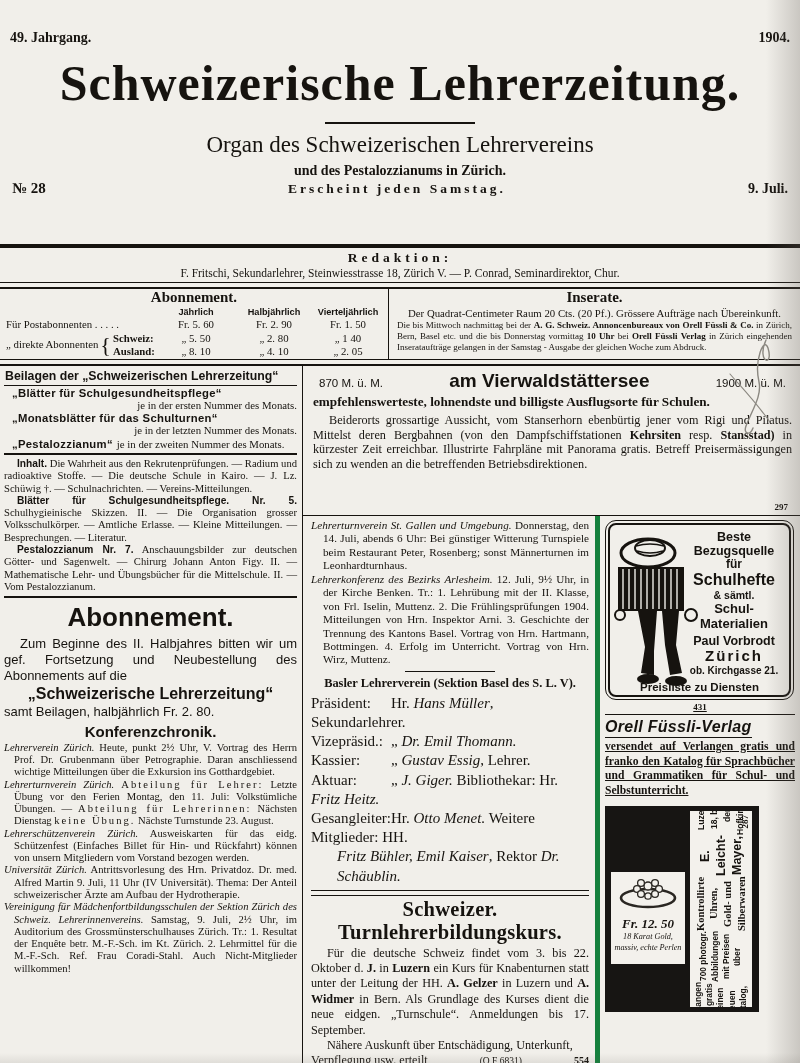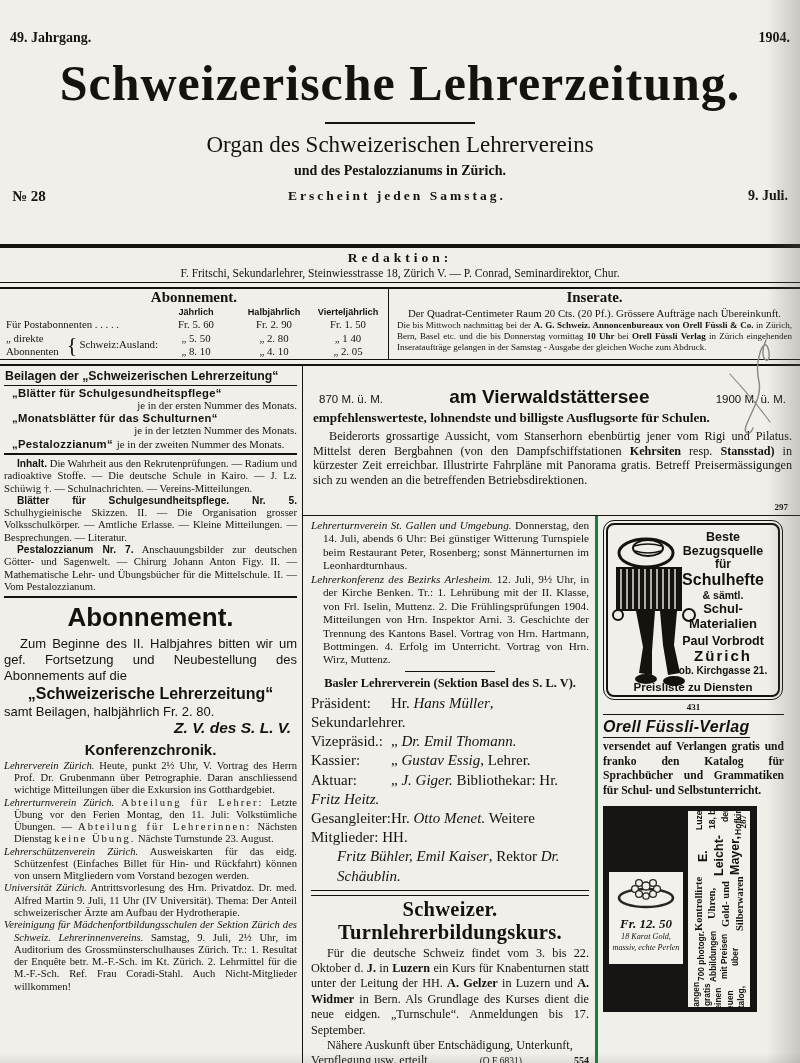--- a/index.html
+++ b/index.html
@@ -11,39 +11,39 @@
   .bottom-shade{position:absolute;left:0;right:0;bottom:0;height:10px;z-index:9;
     background:linear-gradient(to bottom,rgba(100,95,88,0),rgba(100,95,88,.12));pointer-events:none;}
 
   
   .masthead{height:244px;box-sizing:border-box;padding:30px 8px 0;}
   .mh-row1{display:flex;justify-content:space-between;font-weight:bold;font-size:14px;padding:0 2px;}
   .mh-title{text-align:center;font-size:50px;font-weight:bold;margin-top:8px;letter-spacing:1px;white-space:nowrap;}
   .mh-rule{width:150px;border-top:2px solid #16130f;margin:10px auto 8px;}
   .mh-sub1{text-align:center;font-size:23px;}
   .mh-sub2{text-align:center;font-size:14px;font-weight:bold;margin-top:5px;}
-  .mh-row2{display:flex;justify-content:space-between;align-items:flex-start;font-weight:bold;margin-top:9px;padding:0 4px;}
+  .mh-row2{display:flex;justify-content:space-between;align-items:flex-end;font-weight:bold;margin-top:1px;padding:0 4px;}
   .mh-issue{font-size:15px;} .mh-freq{font-size:13.5px;letter-spacing:3px;} .mh-date{font-size:14px;}
 
   .redaktion{border-top:4px solid #16130f;text-align:center;padding:2px 0 3px;}
   .red-h{font-weight:bold;font-size:13.5px;letter-spacing:4px;}
   .red-line{font-size:11.5px;margin-top:1px;}
   .rule-double{height:4px;border-top:1px solid #16130f;border-bottom:2px solid #16130f;}
 
   
   .abo-row{display:flex;height:70px;overflow:hidden;}
   .abo-box{width:388px;box-sizing:border-box;padding:1px 6px 0;}
   .ins-box{flex:1;border-left:1px solid #16130f;box-sizing:border-box;padding:1px 8px 0;min-width:0;}
   .box-h{text-align:center;font-weight:bold;font-size:15px;line-height:1.05;}
   .abo-grid{display:grid;grid-template-columns:152px 76px 80px 1fr;font-size:10.8px;line-height:1.25;margin-top:1px;}
   .abo-gh{font-family:"Liberation Sans",sans-serif;font-weight:bold;font-size:9.2px;text-align:center;}
   .abo-v{text-align:center;}
   .abo-lab2{grid-row:span 2;display:flex;align-items:center;}
   .brace{font-size:22px;font-weight:400;line-height:.9;margin:0 2px;}
-  .subcol{display:flex;flex-direction:row;font-size:10.8px;line-height:1.25;}
+  .subcol{display:flex;flex-direction:column;font-size:10.8px;line-height:1.25;font-weight:bold;}
   .ins-l1{font-size:10.8px;text-align:center;margin-top:1px;white-space:nowrap;}
   .ins-l2{font-size:9px;line-height:1.22;text-align:justify;margin-top:1px;}
 
   
   .row-main{flex:1;display:flex;min-height:0;}
   .col-left{width:303px;box-sizing:border-box;border-right:1px solid #16130f;padding:2px 5px 0 4px;overflow:hidden;}
   .col-right{flex:1;min-width:0;display:flex;flex-direction:column;}
 
   .beil-h{font-family:"Liberation Sans",sans-serif;font-weight:bold;font-size:12.3px;
     border-bottom:1.5px solid #16130f;padding:1px 1px 2px;}
@@ -61,31 +61,31 @@
   .abo2-p2{font-family:"Liberation Sans",sans-serif;font-size:13px;margin-top:1px;}
   .abo2-sig{font-family:"Liberation Sans",sans-serif;font-weight:bold;font-style:italic;font-size:15.5px;text-align:right;padding-right:6px;}
   .konf-h{font-family:"Liberation Sans",sans-serif;font-weight:bold;font-size:15px;text-align:center;margin:4px 0 2px;}
   .entry{font-size:10.6px;line-height:1.16;text-align:justify;padding-left:10px;text-indent:-10px;}
 
   
   .bg-ad{height:150px;box-sizing:border-box;padding:2px 8px 0 10px;position:relative;border-bottom:1px solid #16130f;}
   .bg-title{display:flex;justify-content:center;align-items:baseline;gap:14px;}
   .bg-big{font-size:32px;font-weight:bold;letter-spacing:1px;}
   .bg-und{font-size:20px;}
-  .bg-row2{display:flex;justify-content:space-between;align-items:baseline;padding:0 6px;margin-top:18px;}
+  .bg-row2{display:flex;justify-content:space-between;align-items:baseline;padding:0 6px;margin-top:2px;}
   .bg-alt{font-family:"Liberation Sans",sans-serif;font-size:11.5px;}
   .bg-lake{font-family:"Liberation Sans",sans-serif;font-weight:bold;font-size:19px;}
   .bg-tag{text-align:left;font-weight:bold;font-size:13.2px;margin-top:2px;}
   .bg-body{font-size:12.2px;line-height:1.2;text-align:justify;text-indent:16px;margin-top:3px;}
   .ad-no{font-size:9px;font-weight:bold;}
   .bg-no{position:absolute;right:12px;bottom:3px;}
 
   .lower{flex:1;display:flex;min-height:0;}
   .mid{width:292px;box-sizing:border-box;padding:3px 6px 0 8px;overflow:hidden;}
-  .right-ads{flex:1;min-width:0;border-left:3px solid #15803d;box-sizing:border-box;padding:4px 16px 0 5px;overflow:hidden;}
+  .right-ads{flex:1;min-width:0;border-left:5px solid #15803d;box-sizing:border-box;padding:4px 5px 0 5px;overflow:hidden;text-decoration:underline;}
 
   .mentry{font-size:11.2px;line-height:1.2;text-align:justify;padding-left:12px;text-indent:-12px;}
   .rule-thin-center{width:90px;border-top:1px solid #16130f;margin:4px auto;}
   .bas-h{text-align:center;font-weight:bold;font-size:12.4px;margin:2px 0 3px;}
   .off-line{font-size:15px;line-height:1.28;}
   .off-role{display:inline-block;width:80px;}
   .off-last{padding-left:26px;}
   .rule-double2{height:4px;border-top:1px solid #16130f;border-bottom:1px solid #16130f;margin:4px 0 2px;}
 
   .tk-h{text-align:center;font-weight:bold;font-size:20.5px;margin:2px 0 2px;letter-spacing:.3px;}
@@ -219,21 +219,20 @@
       </div>
       <div class="rule-heavy"></div>
       <div class="para"><span class="seg-lead">Inhalt.</span><span> Die Wahrheit aus den Rekrutenprüfungen. — Radium und radioaktive Stoffe. — Die deutsche Schule in Kairo. — J. Lz. Schüwig †. — Schulnachrichten. — Vereins-Mitteilungen.</span></div>
       <div class="para"><span class="seg-lead">Blätter für Schulgesundheitspflege. Nr. 5.</span><span> Schulhygieinische Skizzen. II. — Die Organisation grosser Volksschulkörper. — Amtliche Erlasse. — Kleine Mitteilungen. — Besprechungen. — Literatur.</span></div>
       <div class="para"><span class="seg-lead">Pestalozzianum Nr. 7.</span><span> Anschauungsbilder zur deutschen Götter- und Sagenwelt. — Chirurg Johann Anton Figy. II. — Mathematische Lehr- und Übungsbücher für die Mittelschule. II. — Vom Pestalozzianum.</span></div>
       <div class="rule-heavy"></div>
       <div class="abo2-h">Abonnement.</div>
       <div class="abo2-p">Zum Beginne des II. Halbjahres bitten wir um gef. Fortsetzung und Neubestellung des Abonnements auf die</div>
       <div class="abo2-title">„Schweizerische Lehrerzeitung“</div>
       <div class="abo2-p2">samt Beilagen, halbjährlich Fr. 2. 80.</div>
-      <div class="abo2-sig">Z. V. des S. L. V.</div>
       <div class="konf-h">Konferenzchronik.</div>
       <div class="entry"><span class="seg-i">Lehrerverein Zürich.</span><span> Heute, punkt 2½ Uhr, V. Vortrag des Herrn Prof. Dr. Grubenmann über Petrographie. Daran anschliessend wichtige Mitteilungen über die Exkursion ins Gotthardgebiet.</span></div>
       <div class="entry"><span class="seg-i">Lehrerturnverein Zürich.</span><span> </span><span class="seg-sp">Abteilung für Lehrer:</span><span> Letzte Übung vor den Ferien Montag, den 11. Juli: Volkstümliche Übungen. — </span><span class="seg-sp">Abteilung für Lehrerinnen:</span><span> Nächsten Dienstag </span><span class="seg-sp">keine Übung.</span><span> Nächste Turnstunde 23. August.</span></div>
       <div class="entry"><span class="seg-i">Lehrerschützenverein Zürich.</span><span> Ausweiskarten für das eidg. Schützenfest (Einfaches Billet für Hin- und Rückfahrt) können von unsern Mitgliedern vom Vorstand bezogen werden.</span></div>
       <div class="entry"><span class="seg-i">Universität Zürich.</span><span> Antrittsvorlesung des Hrn. Privatdoz. Dr. med. Alfred Martin 9. Juli, 11 Uhr (IV Universität). Thema: Der Anteil schweizerischer Ärzte am Aufbau der Hydrotherapie.</span></div>
       <div class="entry"><span class="seg-i">Vereinigung für Mädchenfortbildungsschulen der Sektion Zürich des Schweiz. Lehrerinnenvereins.</span><span> Samstag, 9. Juli, 2½ Uhr, im Auditorium des Grossmünsterschulhauses Zürich. Tr.: 1. Resultat der Enquête betr. M.-F.-Sch. im Kt. Zürich. 2. Lehrmittel für die M.-F.-Sch. Ref. Frau Coradi-Stahl. Auch Nicht-Mitglieder willkommen!</span></div>
     </div>
 
     <div class="col-right">
 

